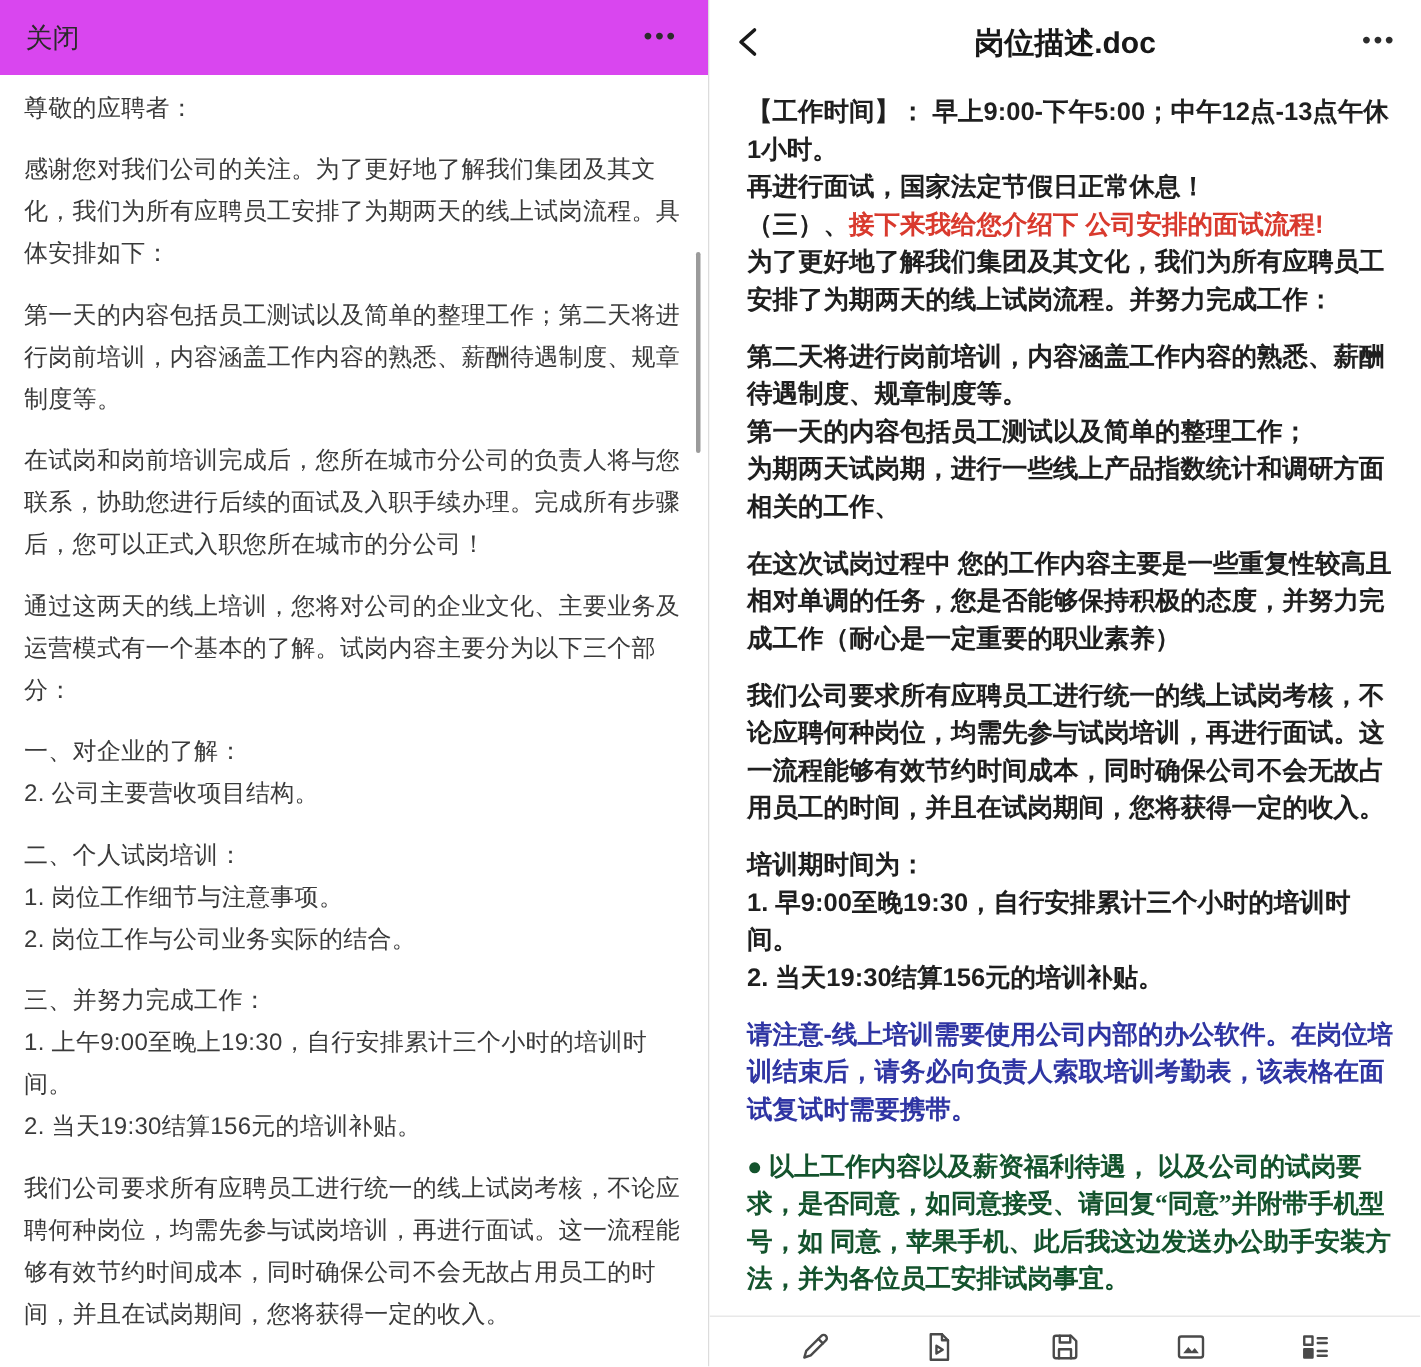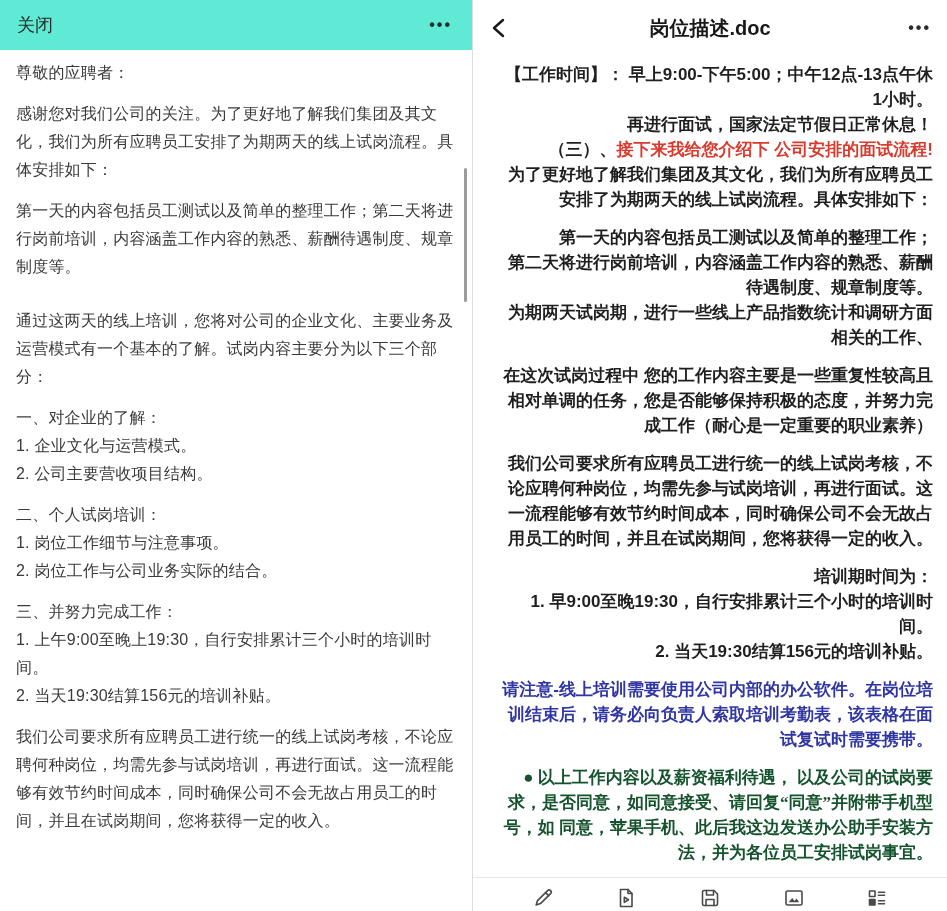--- a/index.html
+++ b/index.html
@@ -4,39 +4,39 @@
 <style>
   * { margin:0; padding:0; box-sizing:border-box; }
   html,body { width:947px; height:911px; overflow:hidden; background:#fff;
               font-family:"Liberation Sans", sans-serif; }
   .page { display:flex; width:947px; height:911px; }
   .panel { position:relative; height:100%; background:#fff; overflow:hidden; }
   .panel.left  { width:473px; border-right:1px solid #dcdcdc; }
   .panel.right { width:474px; }
 
   
-  .left-header { height:50px; background:#5eead4; display:flex; align-items:center;
+  .left-header { height:50px; background:#d946ef; display:flex; align-items:center;
                  justify-content:space-between; padding:0 20px 0 17px; }
   .close-label { font-size:18px; color:#2a2a2a; cursor:pointer; }
   .menu-dots  { font-size:16px; letter-spacing:2px; color:#2c2c2c; font-weight:bold; cursor:pointer; }
 
   
   .left-body { padding:9px 14px 0 16px; font-size:16px; line-height:28px;
                color:#3a3a3a; letter-spacing:.2px; }
   .left-body .spacer { height:13px; }
 
   
   .right-header { height:56px; display:flex; align-items:center; padding:0 16px; }
   .back-btn { width:28px; height:28px; display:flex; align-items:center; cursor:pointer; }
   .right-title { flex:1; text-align:center; font-size:20px; font-weight:bold; color:#181818; }
   .right-header .menu-dots { width:28px; text-align:right; }
 
   
   .right-body { padding:6px 14px 0 25px; font-size:17px; font-weight:bold;
-                line-height:25px; color:#1f1f1f;text-align:right; }
+                line-height:25px; color:#1f1f1f; }
   .right-body .spacer { height:13px; }
   .para { word-break:break-all; }
 
   
   .scroll-thumb { position:absolute; top:168px; right:5px; width:3px; height:134px;
                   background:#9b9b9b; border-radius:2px; cursor:grab; }
 
   
   .toolbar { position:absolute; bottom:0; left:0; right:0; height:34px;
              border-top:1px solid #e8e8e8; background:#fff;
@@ -57,25 +57,25 @@
       <span class="close-label">关闭</span>
       <span class="menu-dots">•••</span>
     </header>
     <div class="left-body">
         <div class="para"><span>尊敬的应聘者：</span></div>
         <div class="spacer"></div>
         <div class="para"><span>感谢您对我们公司的关注。为了更好地了解我们集团及其文化，我们为所有应聘员工安排了为期两天的线上试岗流程。具体安排如下：</span></div>
         <div class="spacer"></div>
         <div class="para"><span>第一天的内容包括员工测试以及简单的整理工作；第二天将进行岗前培训，内容涵盖工作内容的熟悉、薪酬待遇制度、规章制度等。</span></div>
         <div class="spacer"></div>
+        <div class="para"><span>在试岗和岗前培训完成后，您所在城市分公司的负责人将与您联系，协助您进行后续的面试及入职手续办理。完成所有步骤后，您可以正式入职您所在城市的分公司！</span></div>
         <div class="spacer"></div>
         <div class="para"><span>通过这两天的线上培训，您将对公司的企业文化、主要业务及运营模式有一个基本的了解。试岗内容主要分为以下三个部分：</span></div>
         <div class="spacer"></div>
         <div class="para"><span>一、对企业的了解：</span></div>
-        <div class="para"><span>1. 企业文化与运营模式。</span></div>
         <div class="para"><span>2. 公司主要营收项目结构。</span></div>
         <div class="spacer"></div>
         <div class="para"><span>二、个人试岗培训：</span></div>
         <div class="para"><span>1. 岗位工作细节与注意事项。</span></div>
         <div class="para"><span>2. 岗位工作与公司业务实际的结合。</span></div>
         <div class="spacer"></div>
         <div class="para"><span>三、并努力完成工作：</span></div>
         <div class="para"><span>1. 上午9:00至晚上19:30，自行安排累计三个小时的培训时间。</span></div>
         <div class="para"><span>2. 当天19:30结算156元的培训补贴。</span></div>
         <div class="spacer"></div>
@@ -91,24 +91,24 @@
           <polyline points="14,3 5,11 14,19" fill="none" stroke="#1a1a1a" stroke-width="2.4" stroke-linecap="round" stroke-linejoin="round"></polyline>
         </svg>
       </span>
       <span class="right-title">岗位描述.doc</span>
       <span class="menu-dots">•••</span>
     </header>
     <div class="right-body">
         <div class="para"><span style="color: rgb(31, 31, 31);">【工作时间】： 早上9:00-下午5:00；中午12点-13点午休1小时。</span></div>
         <div class="para"><span style="color: rgb(31, 31, 31);">再进行面试，国家法定节假日正常休息！</span></div>
         <div class="para"><span style="color: rgb(31, 31, 31);">（三）、</span><span style="color: rgb(217, 58, 46);">接下来我给您介绍下 公司安排的面试流程!</span></div>
-        <div class="para"><span style="color: rgb(31, 31, 31);">为了更好地了解我们集团及其文化，我们为所有应聘员工安排了为期两天的线上试岗流程。具体安排如下：</span></div>
+        <div class="para"><span style="color: rgb(31, 31, 31);">为了更好地了解我们集团及其文化，我们为所有应聘员工安排了为期两天的线上试岗流程。并努力完成工作：</span></div>
         <div class="spacer"></div>
+        <div class="para"><span style="color: rgb(31, 31, 31);">第二天将进行岗前培训，内容涵盖工作内容的熟悉、薪酬待遇制度、规章制度等。</span></div>
         <div class="para"><span style="color: rgb(31, 31, 31);">第一天的内容包括员工测试以及简单的整理工作；</span></div>
-        <div class="para"><span style="color: rgb(31, 31, 31);">第二天将进行岗前培训，内容涵盖工作内容的熟悉、薪酬待遇制度、规章制度等。</span></div>
         <div class="para"><span style="color: rgb(31, 31, 31);">为期两天试岗期，进行一些线上产品指数统计和调研方面相关的工作、</span></div>
         <div class="spacer"></div>
         <div class="para"><span style="color: rgb(31, 31, 31);">在这次试岗过程中 您的工作内容主要是一些重复性较高且相对单调的任务，您是否能够保持积极的态度，并努力完成工作（耐心是一定重要的职业素养）</span></div>
         <div class="spacer"></div>
         <div class="para"><span style="color: rgb(31, 31, 31);">我们公司要求所有应聘员工进行统一的线上试岗考核，不论应聘何种岗位，均需先参与试岗培训，再进行面试。这一流程能够有效节约时间成本，同时确保公司不会无故占用员工的时间，并且在试岗期间，您将获得一定的收入。</span></div>
         <div class="spacer"></div>
         <div class="para"><span style="color: rgb(31, 31, 31);">培训期时间为：</span></div>
         <div class="para"><span style="color: rgb(31, 31, 31);">1. 早9:00至晚19:30，自行安排累计三个小时的培训时间。</span></div>
         <div class="para"><span style="color: rgb(31, 31, 31);">2. 当天19:30结算156元的培训补贴。</span></div>
         <div class="spacer"></div>

